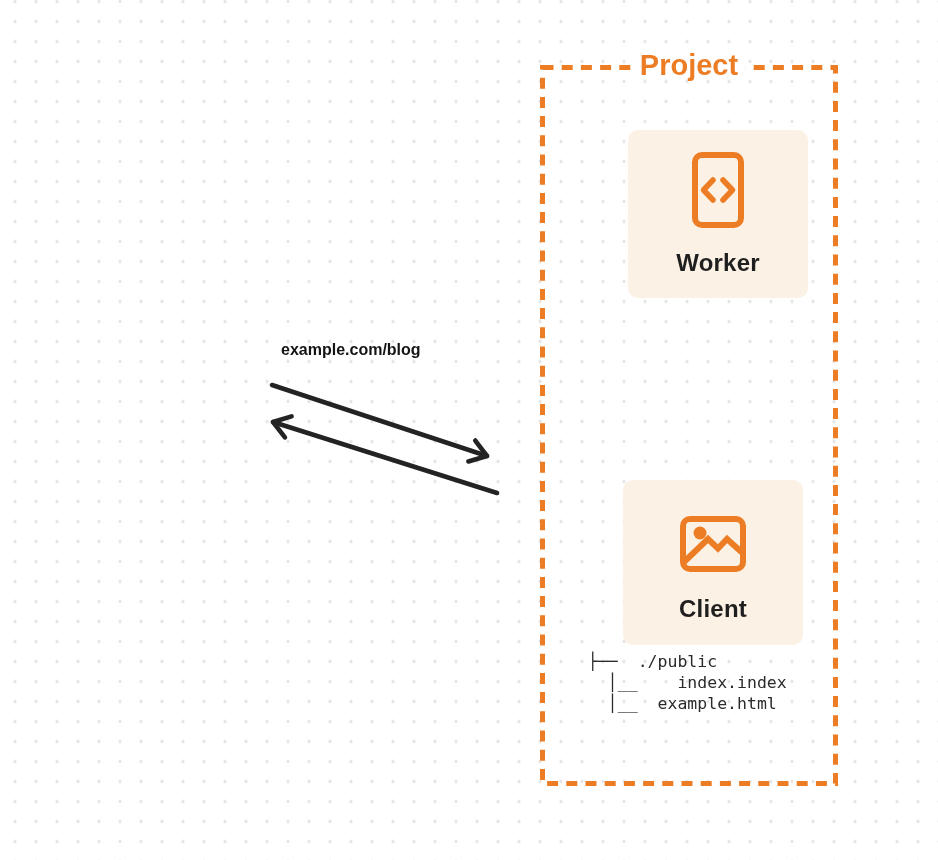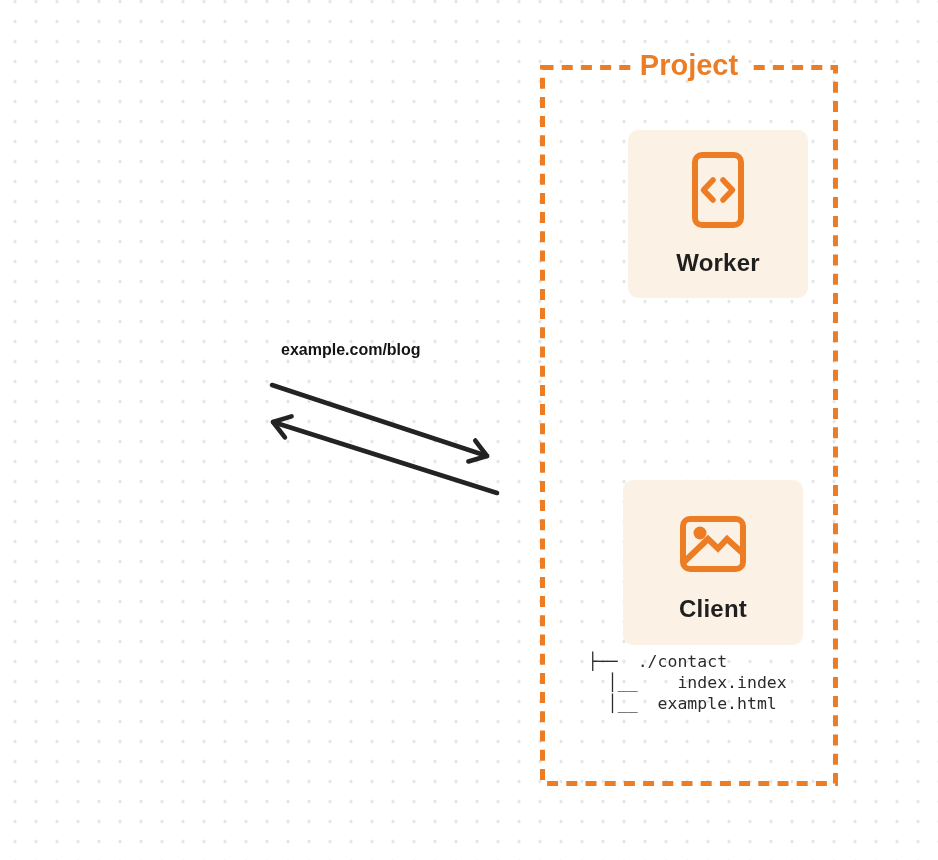--- a/index.html
+++ b/index.html
@@ -119,19 +119,19 @@
     <div class="card assets-card">
       <svg class="card-icon" width="66" height="56" viewBox="0 0 66 56">
         <rect x="3" y="3" width="60" height="50" rx="7" fill="none" stroke="#ED7D24" stroke-width="6"></rect>
         <circle cx="20" cy="17" r="6.5" fill="#ED7D24"></circle>
         <polyline points="4,46 28,23 38,32.5 47,23 62.5,37" fill="none" stroke="#ED7D24" stroke-width="6" stroke-linejoin="miter"></polyline>
       </svg>
       <div class="card-label">Client</div>
     </div>
 
     <div class="file-tree">
-      <div class="tree-line">├──  ./contact</div>
+      <div class="tree-line">├──  ./public</div>
       <div class="tree-line">  │__    index.index</div>
       <div class="tree-line">  │__  example.html</div>
     </div>
   </div>
 
 </div>
 
 </body></html>

